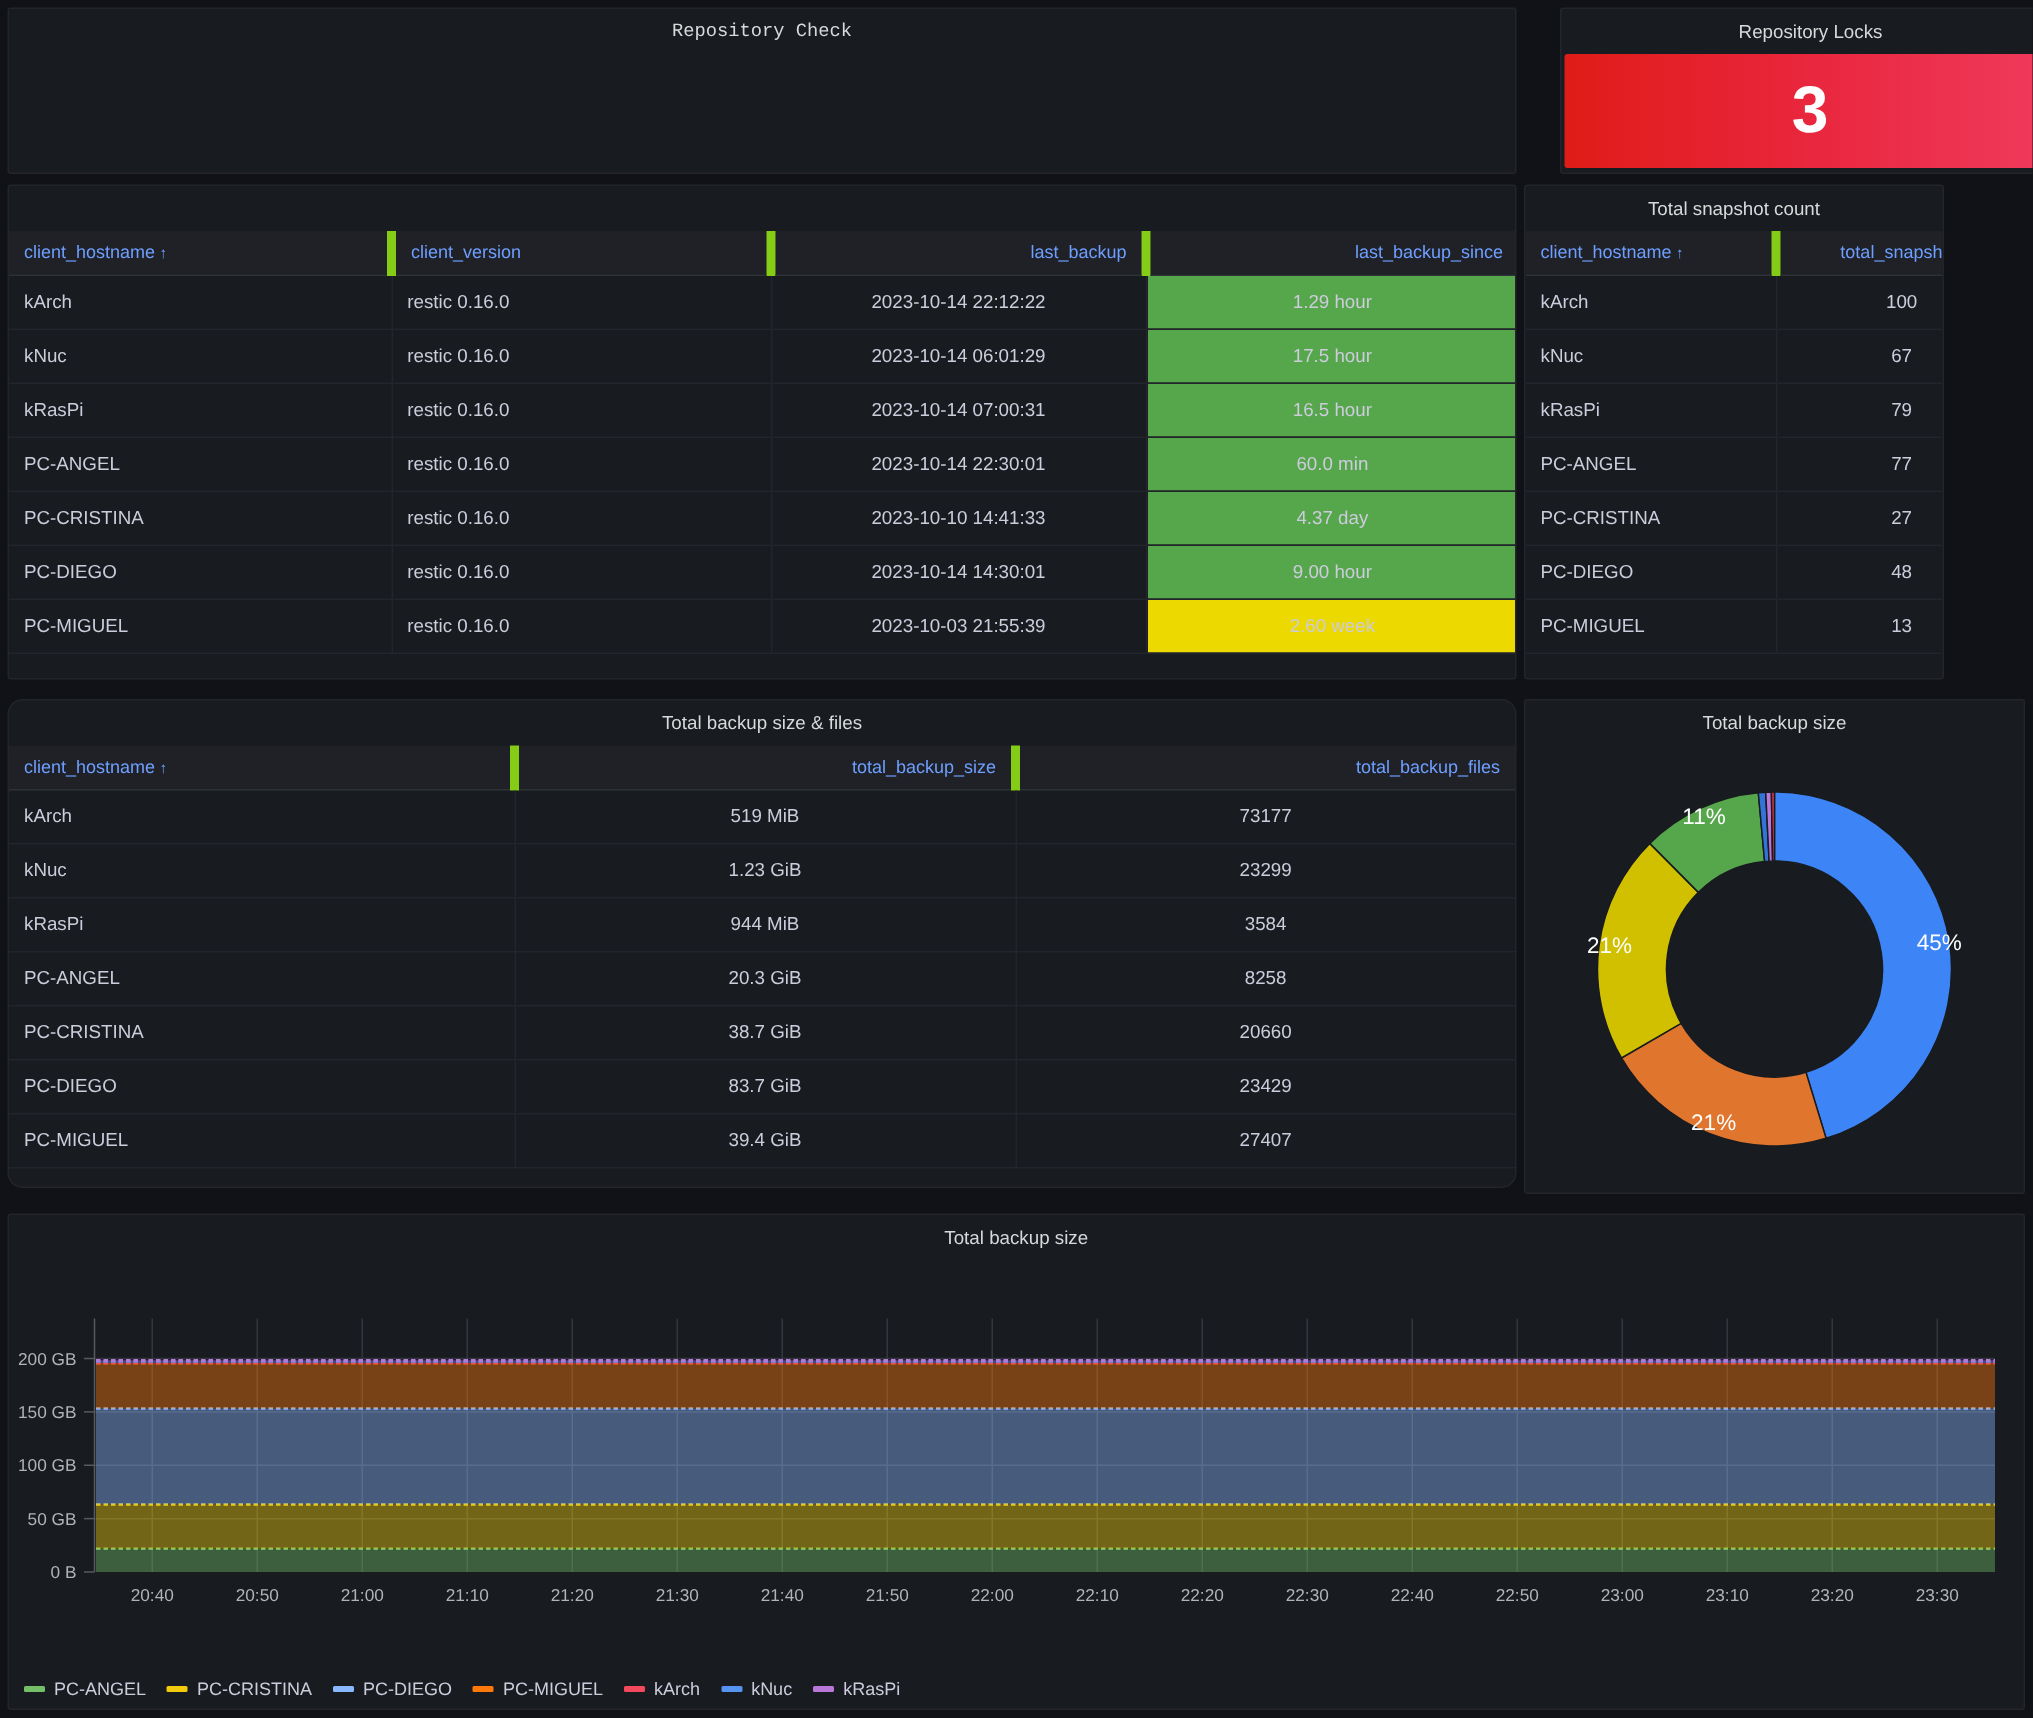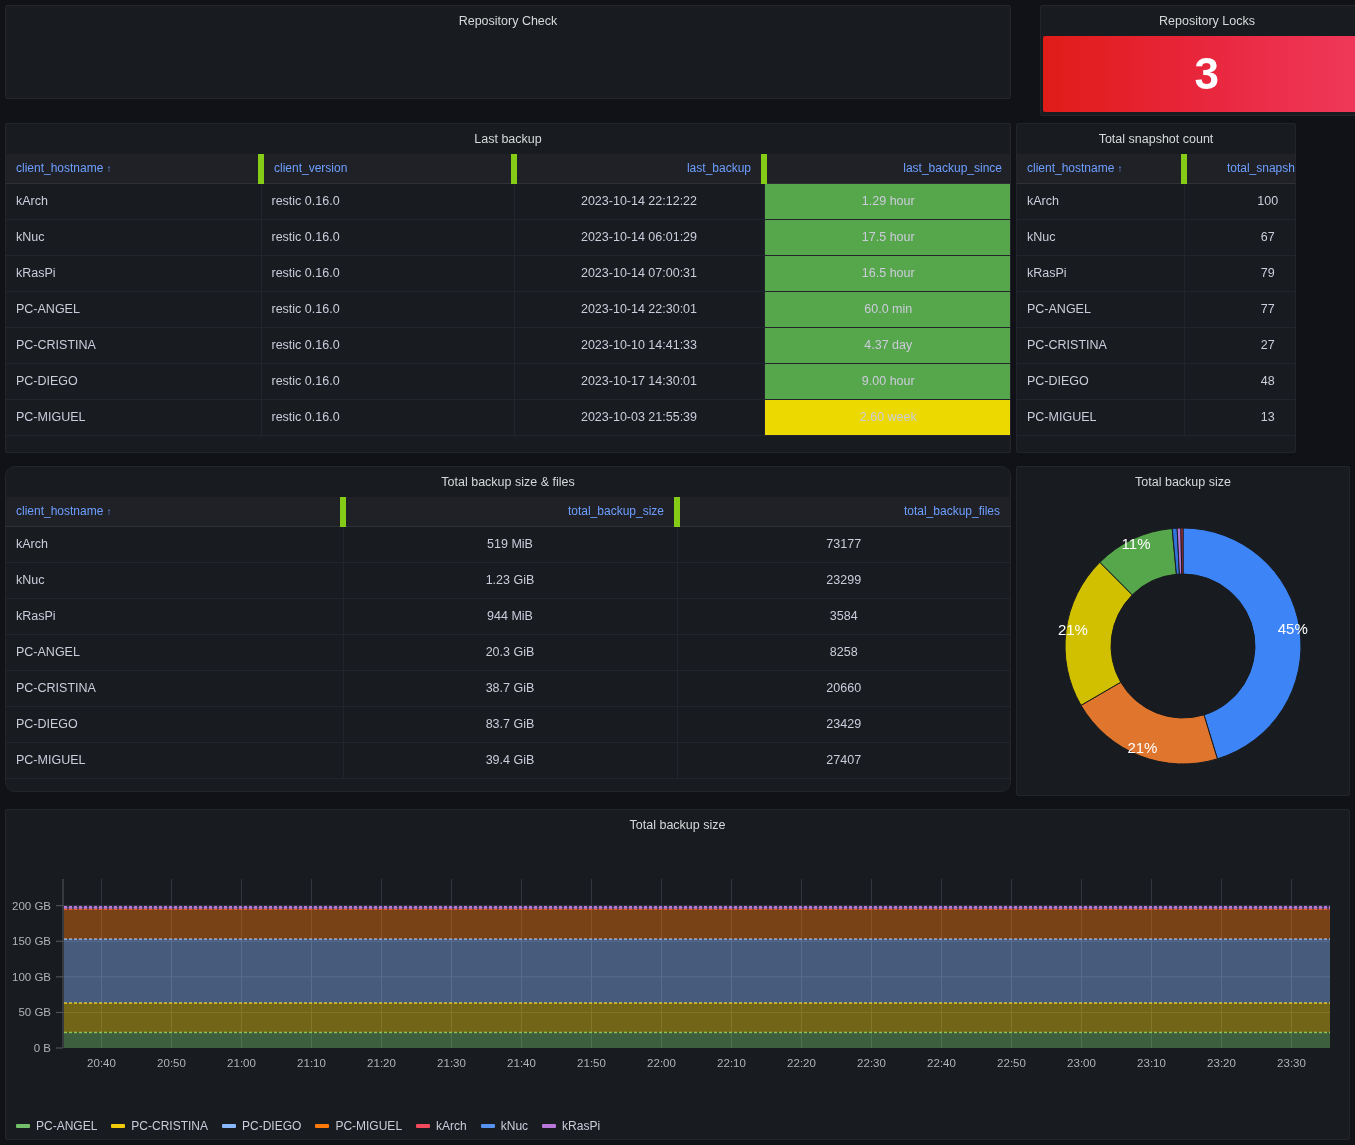--- a/index.html
+++ b/index.html
@@ -102,33 +102,32 @@
     font-size: 12px; color: #ccccdc;
   }
   .legend-item { display: flex; align-items: center; margin-right: 14px; }
   .legend-swatch { width: 14px; height: 4px; border-radius: 1px; margin-right: 6px; }
 </style>
 </head>
 <body>
 
 <div class="dash">
 
-  <div class="panel" style="left:5px; top:5px; width:1006px; height:94px;">
+  <div class="panel" style="left:5px; top:5px; width:1006px; height:111px;font-family:Liberation Mono, monospace;">
     <div class="panel-title">Repository Check</div>
   </div>
 
   <div class="panel" style="left:1040px; top:5px; width:334px; height:111px;">
     <div class="panel-title">Repository Locks</div>
     <div class="stat-body stat-red">
       <span class="stat-value big">3</span>
     </div>
   </div>
 
   <div class="panel" style="left:5px; top:123px; width:1006px; height:330px;">
-    <div class="panel-title">Last backup</div>
     <div class="tbl">
       <table>
         <colgroup>
           <col style="width:255px">
             <col style="width:253px">
           <col style="width:250px">
             <col style="width:248px">
         </colgroup>
         <thead>
           <tr>
@@ -167,21 +166,21 @@
           </tr>
           <tr>
             <td>PC-CRISTINA</td>
             <td>restic 0.16.0</td>
             <td class="r">2023-10-10 14:41:33</td>
             <td class="r cell-green">4.37 day</td>
           </tr>
           <tr>
             <td>PC-DIEGO</td>
             <td>restic 0.16.0</td>
-            <td class="r">2023-10-17 14:30:01</td>
+            <td class="r">2023-10-14 14:30:01</td>
             <td class="r cell-green">9.00 hour</td>
           </tr>
           <tr>
             <td>PC-MIGUEL</td>
             <td>restic 0.16.0</td>
             <td class="r">2023-10-03 21:55:39</td>
             <td class="r cell-yellow">2.60 week</td>
           </tr>
         </tbody>
       </table>

